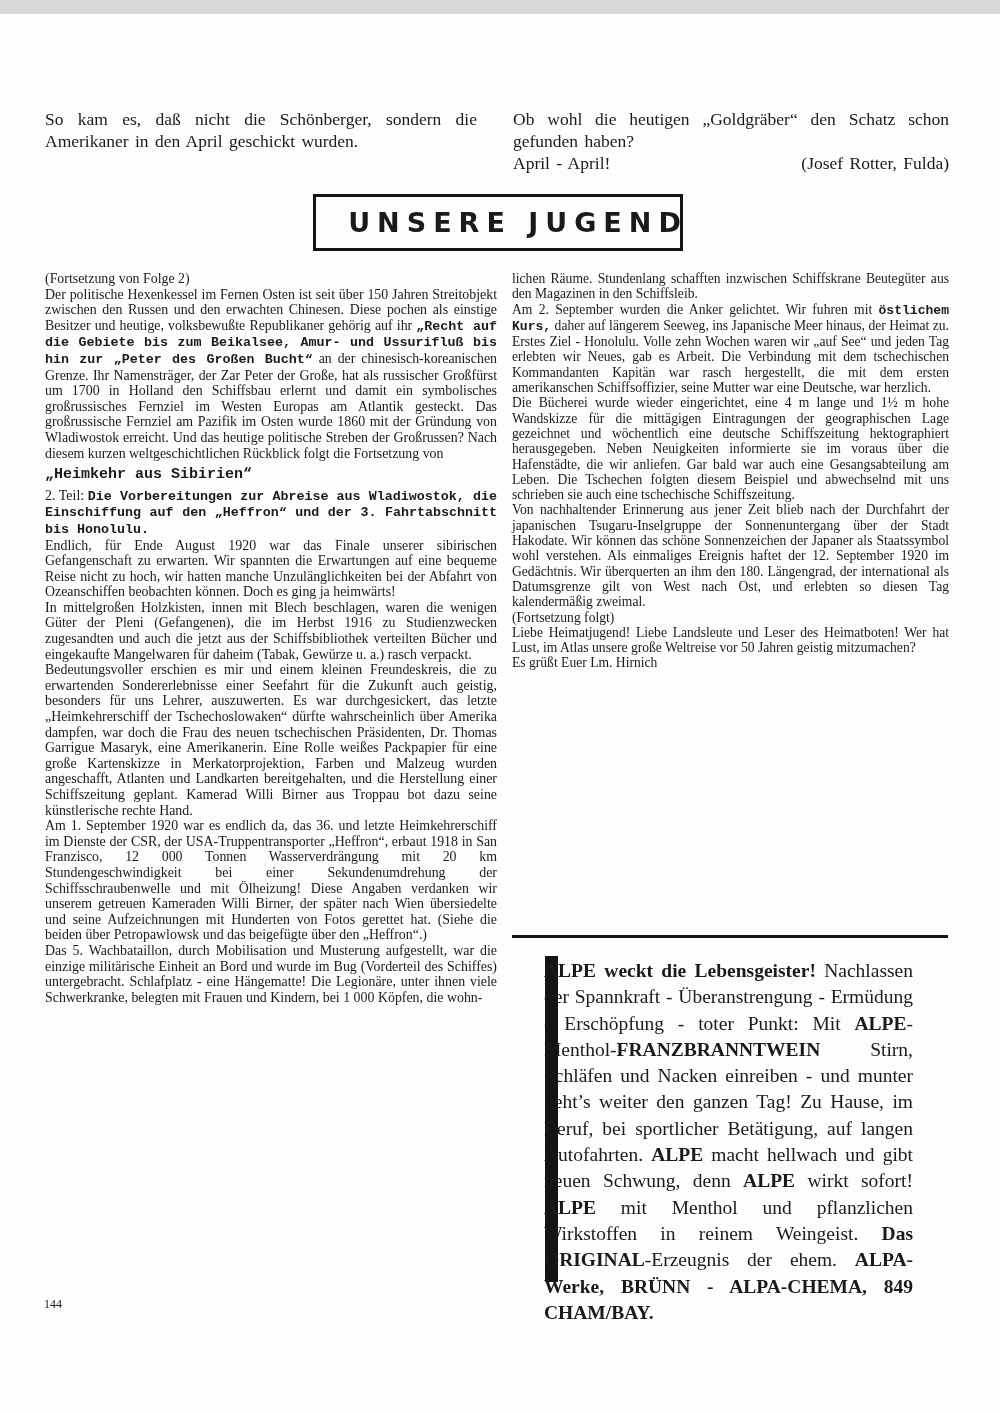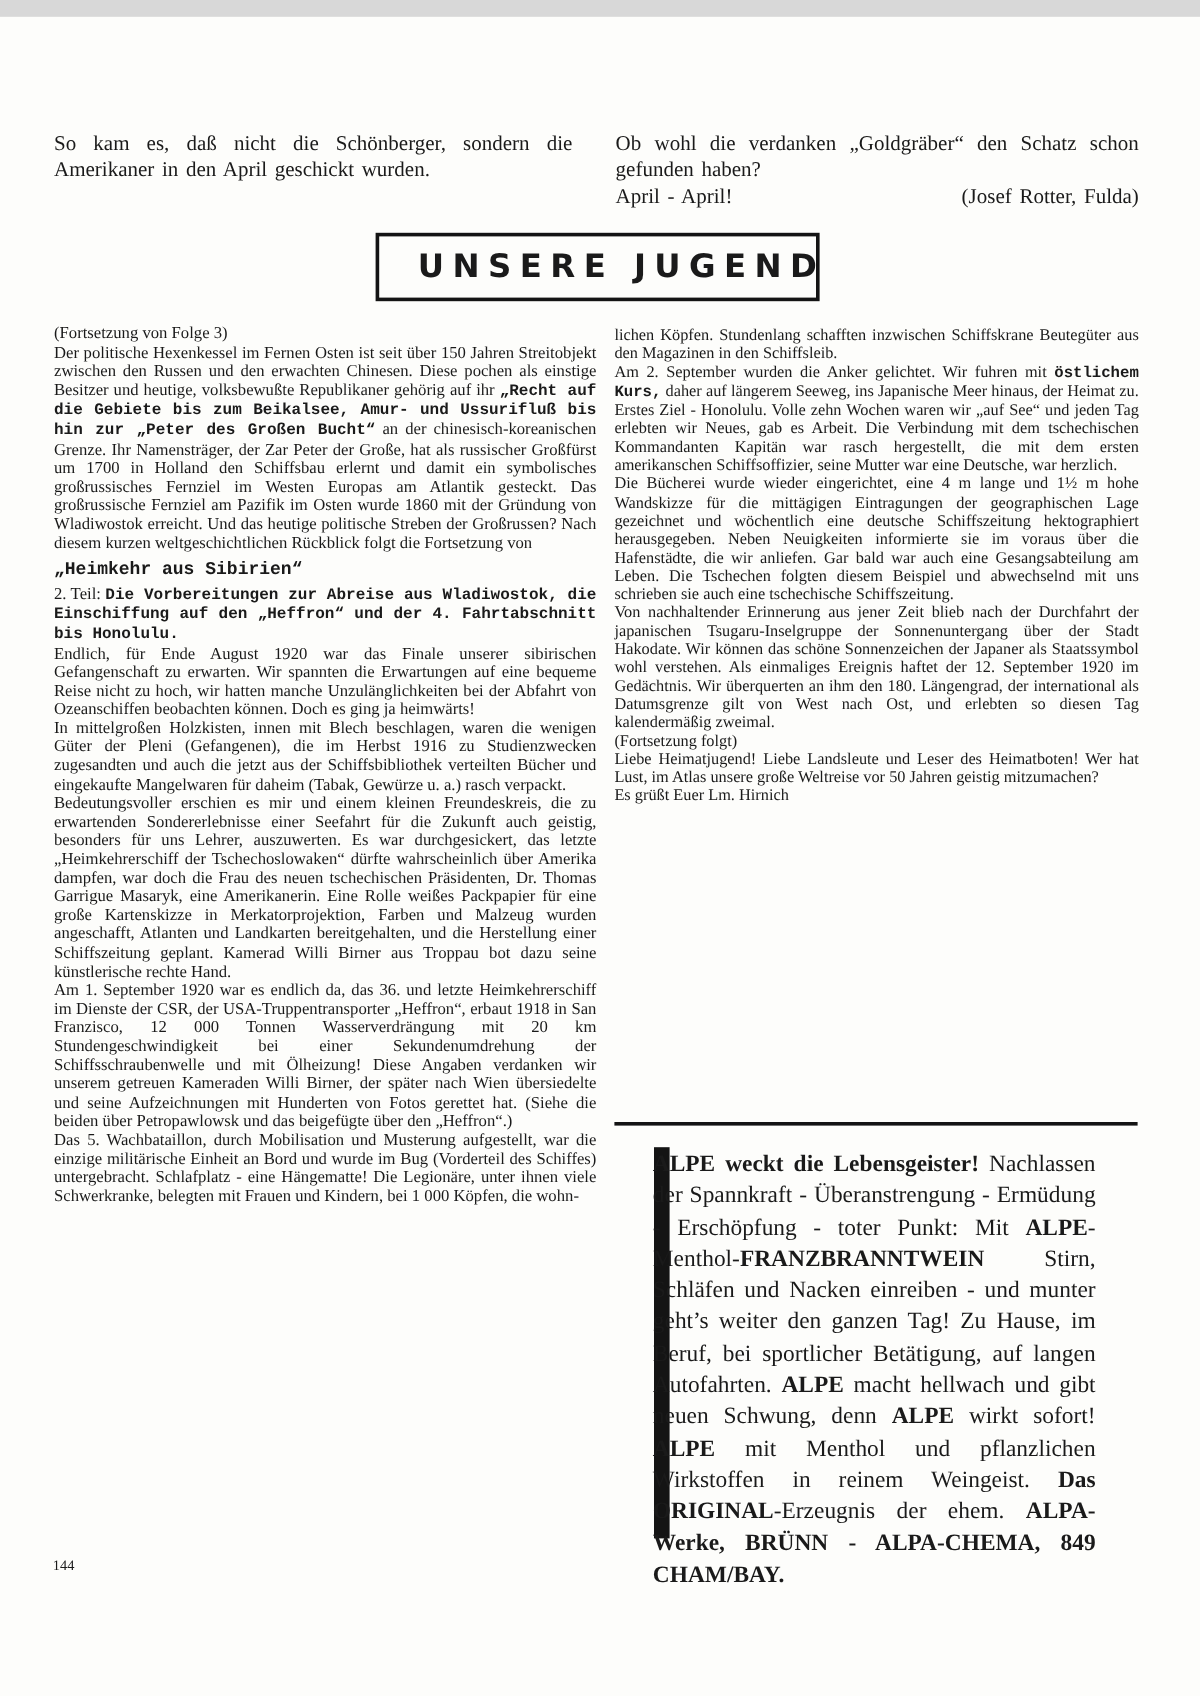--- a/index.html
+++ b/index.html
@@ -52,45 +52,45 @@
 </head>
 <body>
 
 <div class="page">
 
   <div class="top-note top-note-left">
     <span>So kam es, daß nicht die Schönberger, sondern die Amerikaner in den April geschickt wurden.</span>
   </div>
 
   <div class="top-note top-note-right">
-    <div>Ob wohl die verdanken „Goldgräber“ den Schatz schon gefunden haben?</div>
+    <div>Ob wohl die heutigen „Goldgräber“ den Schatz schon gefunden haben?</div>
     <div class="april-row">
       <span>April - April!</span>
       <span>(Josef Rotter, Fulda)</span>
     </div>
   </div>
 
   <div class="header-box">
     <span>UNSERE JUGEND</span>
   </div>
 
   <div class="col col-left">
-    <p>(Fortsetzung von Folge 3)</p>
+    <p>(Fortsetzung von Folge 2)</p>
     <p><span>Der politische Hexenkessel im Fernen Osten ist seit über 150 Jahren Streitobjekt zwischen den Russen und den erwachten Chinesen. Diese pochen als einstige Besitzer und heutige, volksbewußte Republikaner gehörig auf ihr </span><span class="b">„Recht auf die Gebiete bis zum Beikalsee, Amur- und Ussurifluß bis hin zur „Peter des Großen Bucht“</span><span> an der chinesisch-koreanischen Grenze. Ihr Namensträger, der Zar Peter der Große, hat als russischer Großfürst um 1700 in Holland den Schiffsbau erlernt und damit ein symbolisches großrussisches Fernziel im Westen Europas am Atlantik gesteckt. Das großrussische Fernziel am Pazifik im Osten wurde 1860 mit der Gründung von Wladiwostok erreicht. Und das heutige politische Streben der Großrussen? Nach diesem kurzen weltgeschichtlichen Rückblick folgt die Fortsetzung von</span></p>
     <p class="subheading">„Heimkehr aus Sibirien“</p>
-    <p><span>2. Teil: </span><span class="b">Die Vorbereitungen zur Abreise aus Wladiwostok, die Einschiffung auf den „Heffron“ und der 4. Fahrtabschnitt bis Honolulu.</span></p>
+    <p><span>2. Teil: </span><span class="b">Die Vorbereitungen zur Abreise aus Wladiwostok, die Einschiffung auf den „Heffron“ und der 3. Fahrtabschnitt bis Honolulu.</span></p>
     <p>Endlich, für Ende August 1920 war das Finale unserer sibirischen Gefangenschaft zu erwarten. Wir spannten die Erwartungen auf eine bequeme Reise nicht zu hoch, wir hatten manche Unzulänglichkeiten bei der Abfahrt von Ozeanschiffen beobachten können. Doch es ging ja heimwärts!</p>
     <p>In mittelgroßen Holzkisten, innen mit Blech beschlagen, waren die wenigen Güter der Pleni (Gefangenen), die im Herbst 1916 zu Studienzwecken zugesandten und auch die jetzt aus der Schiffsbibliothek verteilten Bücher und eingekaufte Mangelwaren für daheim (Tabak, Gewürze u. a.) rasch verpackt.</p>
     <p>Bedeutungsvoller erschien es mir und einem kleinen Freundeskreis, die zu erwartenden Sondererlebnisse einer Seefahrt für die Zukunft auch geistig, besonders für uns Lehrer, auszuwerten. Es war durchgesickert, das letzte „Heimkehrerschiff der Tschechoslowaken“ dürfte wahrscheinlich über Amerika dampfen, war doch die Frau des neuen tschechischen Präsidenten, Dr. Thomas Garrigue Masaryk, eine Amerikanerin. Eine Rolle weißes Packpapier für eine große Kartenskizze in Merkatorprojektion, Farben und Malzeug wurden angeschafft, Atlanten und Landkarten bereitgehalten, und die Herstellung einer Schiffszeitung geplant. Kamerad Willi Birner aus Troppau bot dazu seine künstlerische rechte Hand.</p>
     <p>Am 1. September 1920 war es endlich da, das 36. und letzte Heimkehrerschiff im Dienste der CSR, der USA-Truppentransporter „Heffron“, erbaut 1918 in San Franzisco, 12 000 Tonnen Wasserverdrängung mit 20 km Stundengeschwindigkeit bei einer Sekundenumdrehung der Schiffsschraubenwelle und mit Ölheizung! Diese Angaben verdanken wir unserem getreuen Kameraden Willi Birner, der später nach Wien übersiedelte und seine Aufzeichnungen mit Hunderten von Fotos gerettet hat. (Siehe die beiden über Petropawlowsk und das beigefügte über den „Heffron“.)</p>
     <p>Das 5. Wachbataillon, durch Mobilisation und Musterung aufgestellt, war die einzige militärische Einheit an Bord und wurde im Bug (Vorderteil des Schiffes) untergebracht. Schlafplatz - eine Hängematte! Die Legionäre, unter ihnen viele Schwerkranke, belegten mit Frauen und Kindern, bei 1 000 Köpfen, die wohn-</p>
   </div>
 
   <div class="col col-right">
-    <p>lichen Köpfen. Stundenlang schafften inzwischen Schiffskrane Beutegüter aus den Magazinen in den Schiffsleib.</p>
+    <p>lichen Räume. Stundenlang schafften inzwischen Schiffskrane Beutegüter aus den Magazinen in den Schiffsleib.</p>
     <p><span>Am 2. September wurden die Anker gelichtet. Wir fuhren mit </span><span class="b">östlichem Kurs,</span><span> daher auf längerem Seeweg, ins Japanische Meer hinaus, der Heimat zu. Erstes Ziel - Honolulu. Volle zehn Wochen waren wir „auf See“ und jeden Tag erlebten wir Neues, gab es Arbeit. Die Verbindung mit dem tschechischen Kommandanten Kapitän war rasch hergestellt, die mit dem ersten amerikanschen Schiffsoffizier, seine Mutter war eine Deutsche, war herzlich.</span></p>
     <p>Die Bücherei wurde wieder eingerichtet, eine 4 m lange und 1½ m hohe Wandskizze für die mittägigen Eintragungen der geographischen Lage gezeichnet und wöchentlich eine deutsche Schiffszeitung hektographiert herausgegeben. Neben Neuigkeiten informierte sie im voraus über die Hafenstädte, die wir anliefen. Gar bald war auch eine Gesangsabteilung am Leben. Die Tschechen folgten diesem Beispiel und abwechselnd mit uns schrieben sie auch eine tschechische Schiffszeitung.</p>
     <p>Von nachhaltender Erinnerung aus jener Zeit blieb nach der Durchfahrt der japanischen Tsugaru-Inselgruppe der Sonnenuntergang über der Stadt Hakodate. Wir können das schöne Sonnenzeichen der Japaner als Staatssymbol wohl verstehen. Als einmaliges Ereignis haftet der 12. September 1920 im Gedächtnis. Wir überquerten an ihm den 180. Längengrad, der international als Datumsgrenze gilt von West nach Ost, und erlebten so diesen Tag kalendermäßig zweimal.</p>
     <p class="align-right">(Fortsetzung folgt)</p>
     <p>Liebe Heimatjugend! Liebe Landsleute und Leser des Heimatboten! Wer hat Lust, im Atlas unsere große Weltreise vor 50 Jahren geistig mitzumachen?</p>
     <p class="align-right">Es grüßt Euer Lm. Hirnich</p>
   </div>
 
   <div class="ad-rule"></div>
   <div class="ad-bar"></div>

